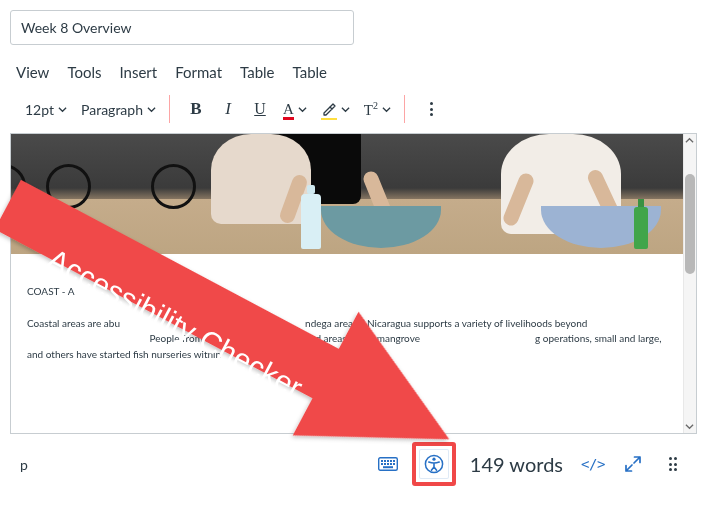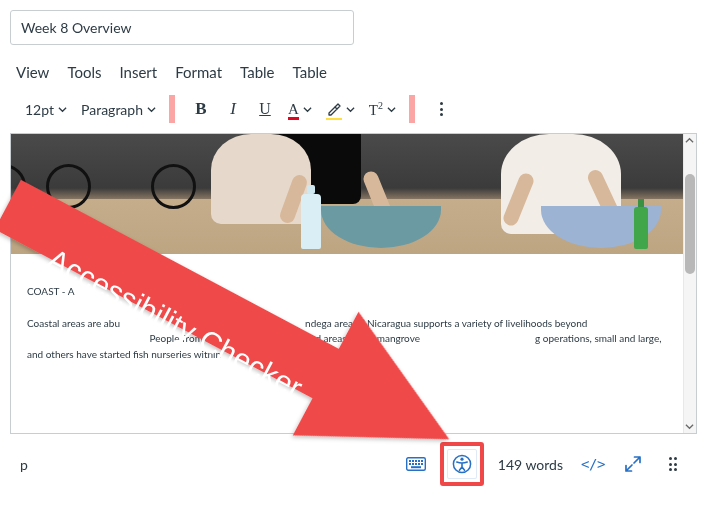--- a/index.html
+++ b/index.html
@@ -33,21 +33,21 @@
     display: flex;
     align-items: center;
     gap: 4px;
     padding: 4px 2px 10px 2px;
     border-bottom: 1px solid #c7cdd1;
   }
   .tb-group {
     display: flex;
     align-items: center;
     padding: 0 8px;
-    border-right: 6px solid #fca5a5;
+    border-right: 1px solid #fca5a5;
     gap: 4px;
   }
   .tb-group:last-child { border-right: none; }
   .tb-btn {
     display: flex;
     align-items: center;
     justify-content: center;
     min-width: 28px;
     height: 28px;
     padding: 0 5px;
@@ -132,21 +132,21 @@
     color: #2d3b45;
     gap: 8px;
   }
   .statusbar .path { flex:0 0 auto; color:#2d3b45; letter-spacing:0.5px; padding-left:2px; }
   .statusbar .spacer { flex:1; }
   .sb-btn { width:32px; height:32px; display:flex; align-items:center; justify-content:center; border-radius:3px; cursor:pointer; color:#2770c5; }
   .sb-btn.kbd { color:#2770c5; }
   .sb-btn.a11y { border:1px solid transparent; position:relative; }
   .a11y-highlight { border:4px solid #f04848; border-radius:3px; padding:2px; display:flex; align-items:center; justify-content:center; }
   .a11y-inner { width:32px; height:32px; border:1.5px solid #2770c5; border-radius:3px; display:flex; align-items:center; justify-content:center; box-shadow: inset 0 0 0 1px rgba(39,112,197,.15); background:#fff;}
-  .word-count { font-size:14px; color:#2d3b45; padding:0 6px; cursor:pointer; }
+  .word-count { font-size:20px; color:#2d3b45; padding:0 6px; cursor:pointer; }
   .dots-v { display:flex; flex-direction:column; gap:2.5px; padding:0 4px;}
   .dots-v span, .dots-grid span { width:3px; height:3px; background:#2d3b45; border-radius:50%; display:block;}
   .dots-grid { display:grid; grid-template-columns:repeat(2,3px); grid-auto-rows:3px; gap:2.5px; padding:0 2px;}
   .html-code { font-family: monospace; font-size:14px; color:#2770c5; letter-spacing:-0.5px;}
   
   .annotation {
     position: absolute;
     left: 5px; top: 196px;
     width: 500px; height: 285px;
     pointer-events: none;

